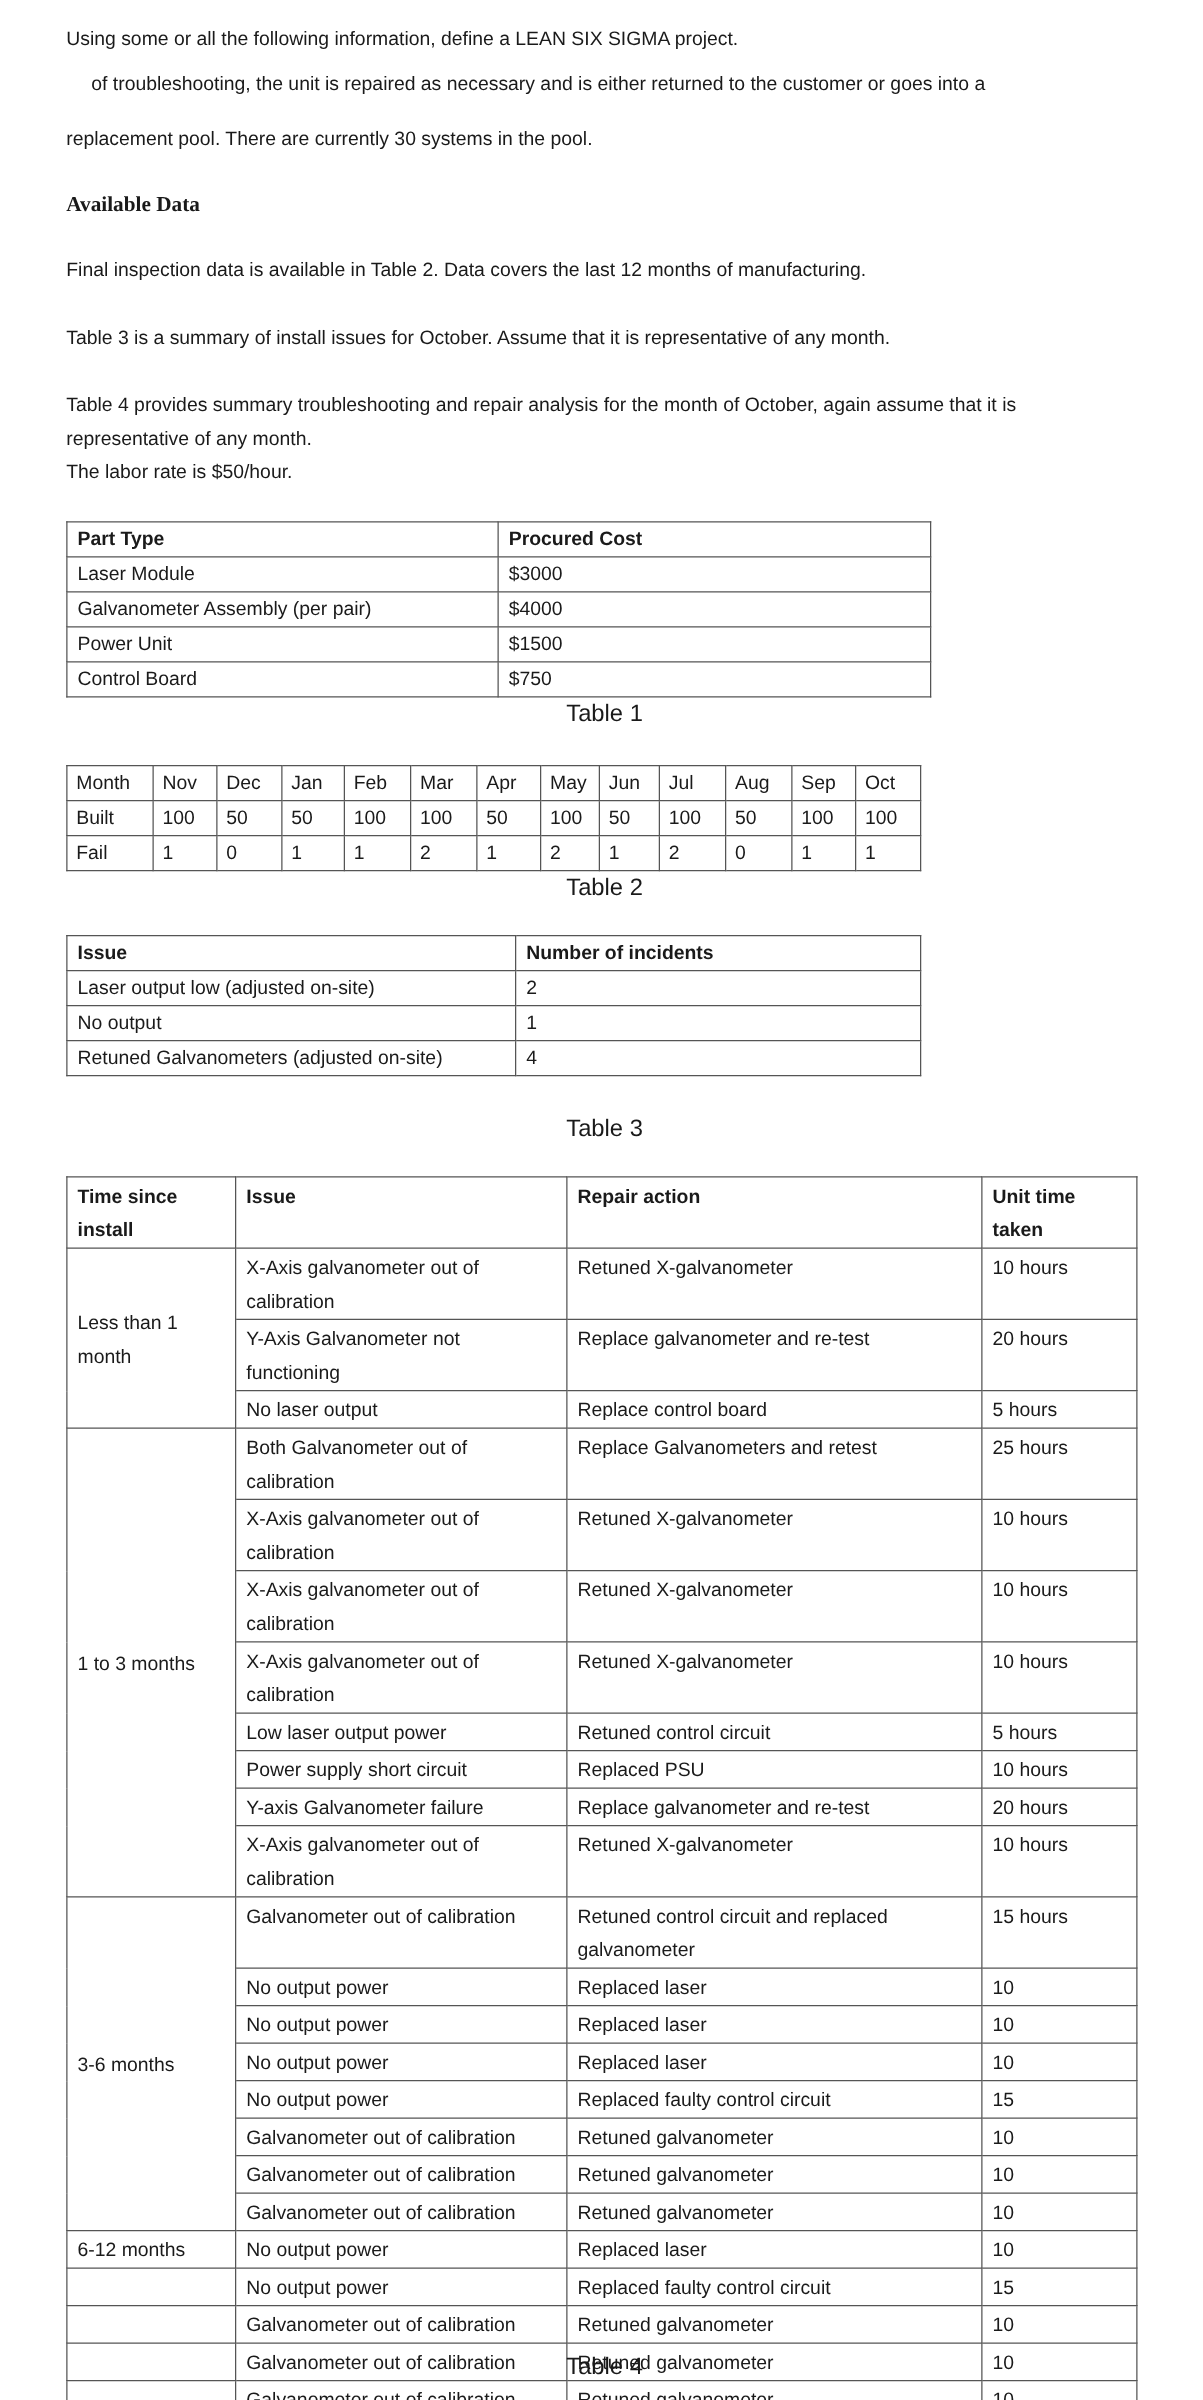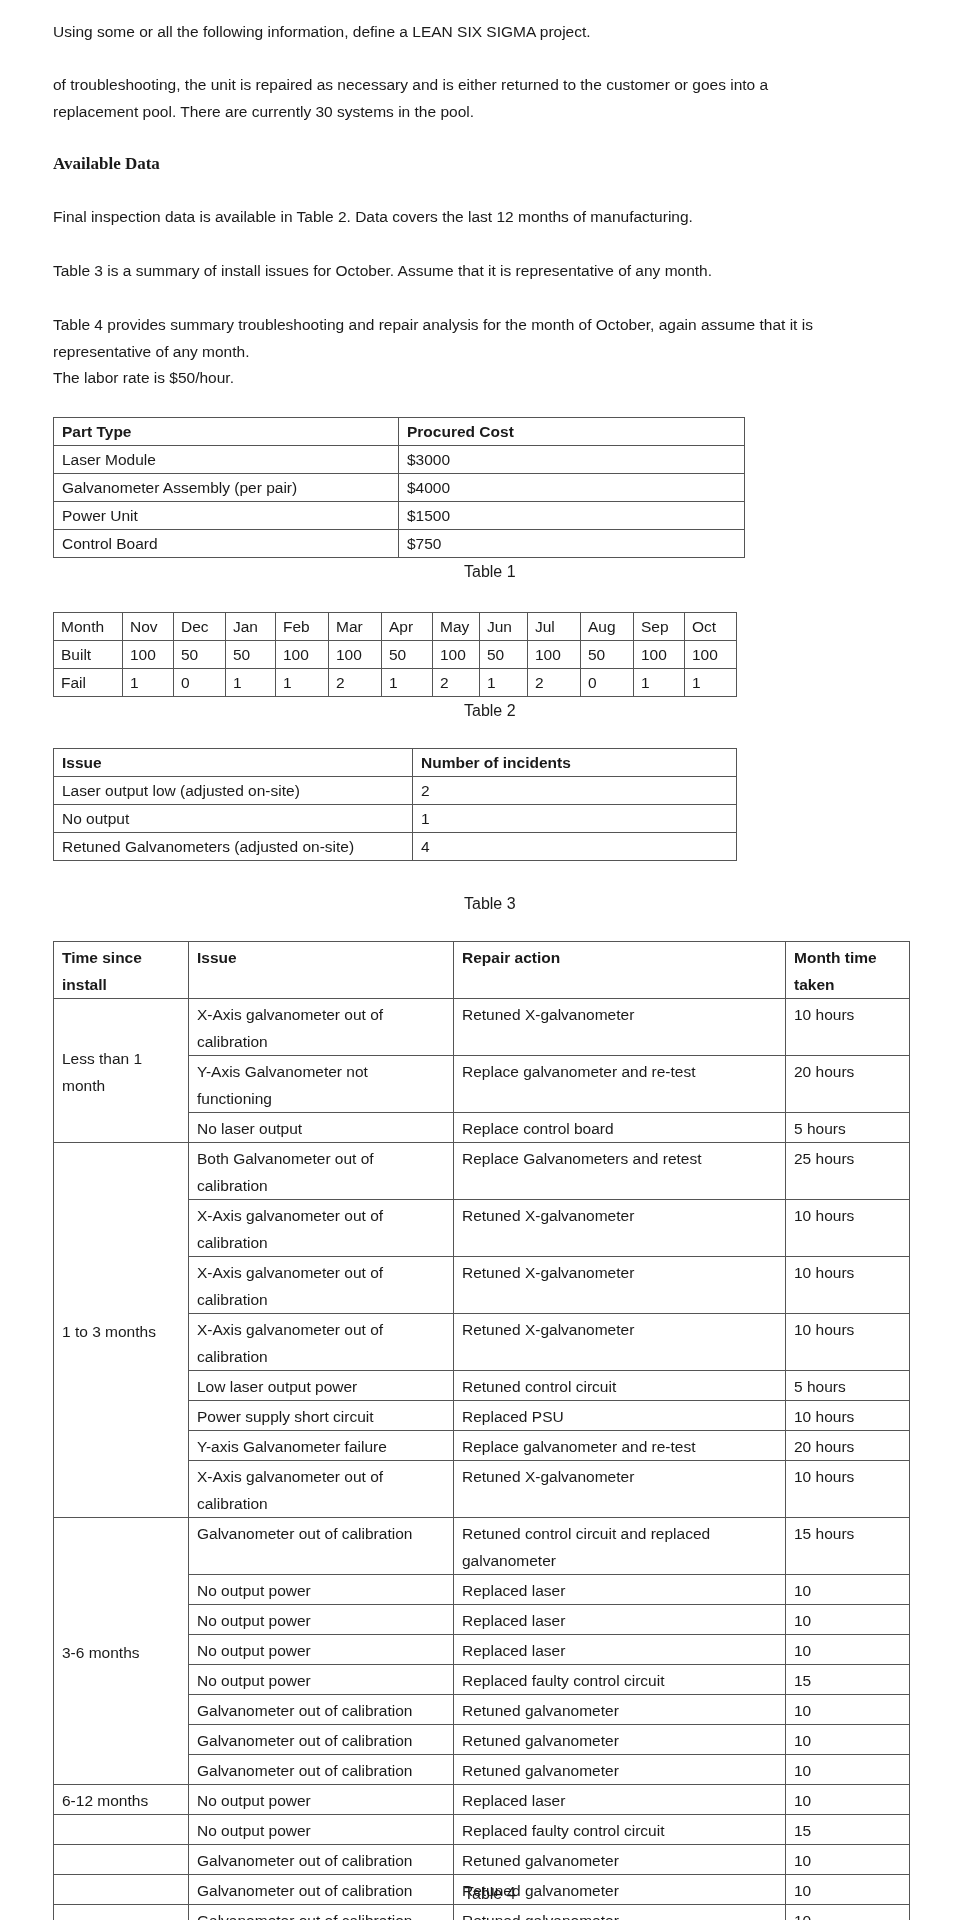--- a/index.html
+++ b/index.html
@@ -44,43 +44,42 @@
       padding: 0 8px;
       text-align: left;
       vertical-align: top;
       font-weight: normal;
       line-height: 27px;
       overflow: hidden;
     }
     table.doc th { font-weight: bold; }
     .caption {
       position: absolute;
-      font-size: 16px;
+      font-size: 19px;
       line-height: 22px;
       white-space: nowrap;
-      margin-left: 11px;
     }
     #t1 { left: 53px; top: 417px; width: 691px; }
     #t1 td, #t1 th { height: 27px; white-space: nowrap; margin-top: 22px; }
     #t2 { left: 53px; top: 612px; width: 683px; }
     #t2 td { height: 27px; white-space: nowrap; padding: 0 7px; margin-left: 12px; }
     #t3 { left: 53px; top: 748px; width: 683px; }
     #t3 td, #t3 th { height: 27px; white-space: nowrap; }
     #t4 { left: 53px; top: 941px; width: 856px; }
     #t4 td, #t4 th { padding: 2px 8px 0 8px; }
     #t4 td.timecell { vertical-align: middle; }
     #t4 .row2 td { height: 52px; }
     #t4 .row1 td { height: 25px; }
     #t4 .hdr th { height: 52px; }
   </style>
 </head>
 <body>
 
 <p class="para" style="top:18px;">Using some or all the following information, define a LEAN SIX SIGMA project.</p>
-<p class="para" style="top:71px;">of troubleshooting, the unit is repaired as necessary and is either returned to the customer or goes into a</p>
+<p class="para" style="top:54px;margin-left:20px;">of troubleshooting, the unit is repaired as necessary and is either returned to the customer or goes into a</p>
 <p class="para" style="top:98px;">replacement pool. There are currently 30 systems in the pool.</p>
 
 <h3 class="heading" style="top:152px;">Available Data</h3>
 
 <p class="para" style="top:203px;">Final inspection data is available in Table 2. Data covers the last 12 months of manufacturing.</p>
 <p class="para" style="top:257px;">Table 3 is a summary of install issues for October. Assume that it is representative of any month.</p>
 <p class="para" style="top:311px;">Table 4 provides summary troubleshooting and repair analysis for the month of October, again assume that it is</p>
 <p class="para" style="top:338px;">representative of any month.</p>
 <p class="para" style="top:364px;">The labor rate is $50/hour.</p>
 
@@ -211,21 +210,21 @@
     <col style="width:135px">
       <col style="width:265px">
       <col style="width:332px">
       <col style="width:124px">
   </colgroup>
   <tbody>
       <tr class="hdr">
     <th>Time since install</th>
     <th>Issue</th>
     <th>Repair action</th>
-    <th>Month time taken</th>
+    <th>Unit time taken</th>
   </tr>
 
   <tr class="row2">
     <td class="timecell" rowspan="3">Less than 1 month</td>
     <td>X-Axis galvanometer out of calibration</td>
     <td>Retuned X-galvanometer</td>
     <td>10 hours</td>
   </tr>
   <tr class="row2">
     <td>Y-Axis Galvanometer not functioning</td>

